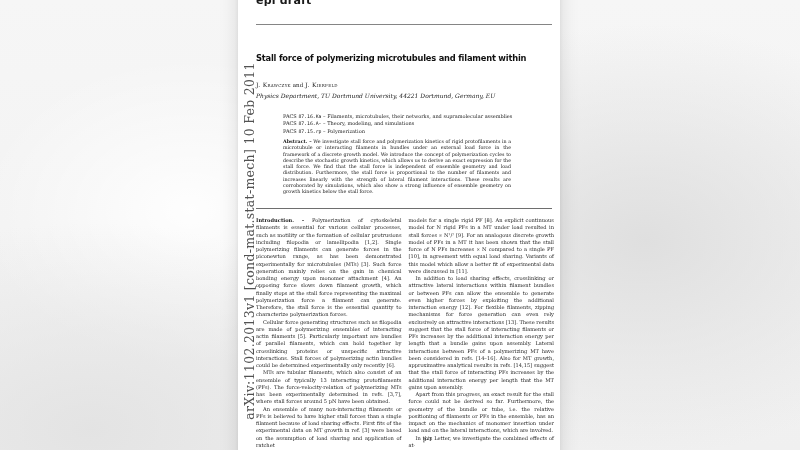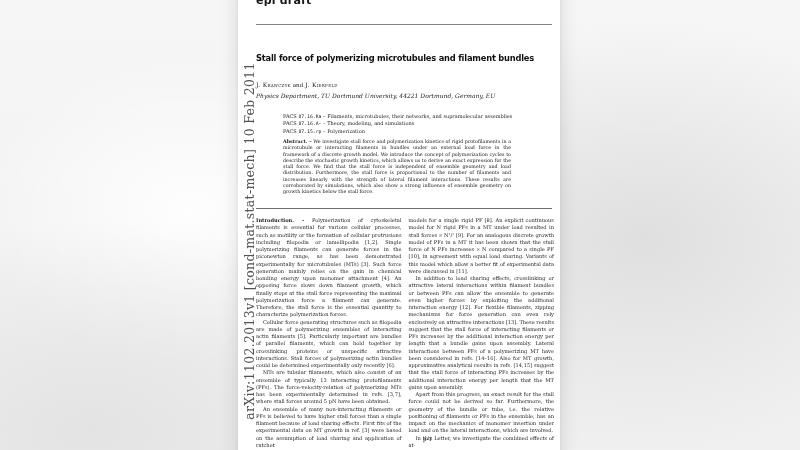--- a/index.html
+++ b/index.html
@@ -86,21 +86,21 @@
 </head>
 <body>
 
 <div class="scene">
 
   <div class="page">
 
     <div class="epl-header">epl draft</div>
     <div class="rule rule-top"></div>
 
-    <h1 class="title">Stall force of polymerizing microtubules and filament bundles</h1>
+    <h1 class="title">Stall force of polymerizing microtubules and filament within</h1>
 
     <div class="byline"><span class="author">J. Krawczyk</span> <span class="and-sep">and</span> <span class="author">J. Kierfeld</span></div>
 
     <div class="affiliation">Physics Department, TU Dortmund University, 44221 Dortmund, Germany, EU</div>
 
     <div class="pacs">
       <div class="pacs-row"><span class="pacs-label">PACS</span> <span class="pacs-code">87.16.Ka</span> <span>– Filaments, microtubules, their networks, and supramolecular assemblies</span></div>
       <div class="pacs-row"><span class="pacs-label">PACS</span> <span class="pacs-code">87.16.A-</span> <span>– Theory, modeling, and simulations</span></div>
       <div class="pacs-row"><span class="pacs-label">PACS</span> <span class="pacs-code">87.15.rp</span> <span>– Polymerization</span></div>
     </div>

